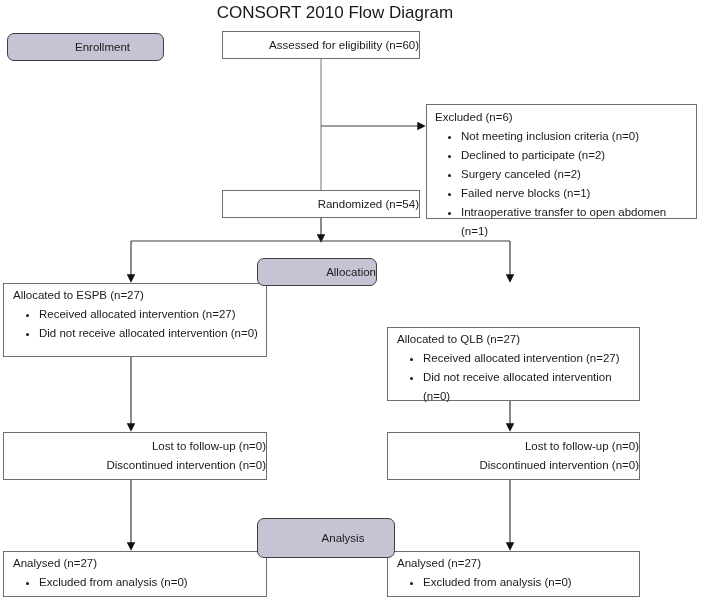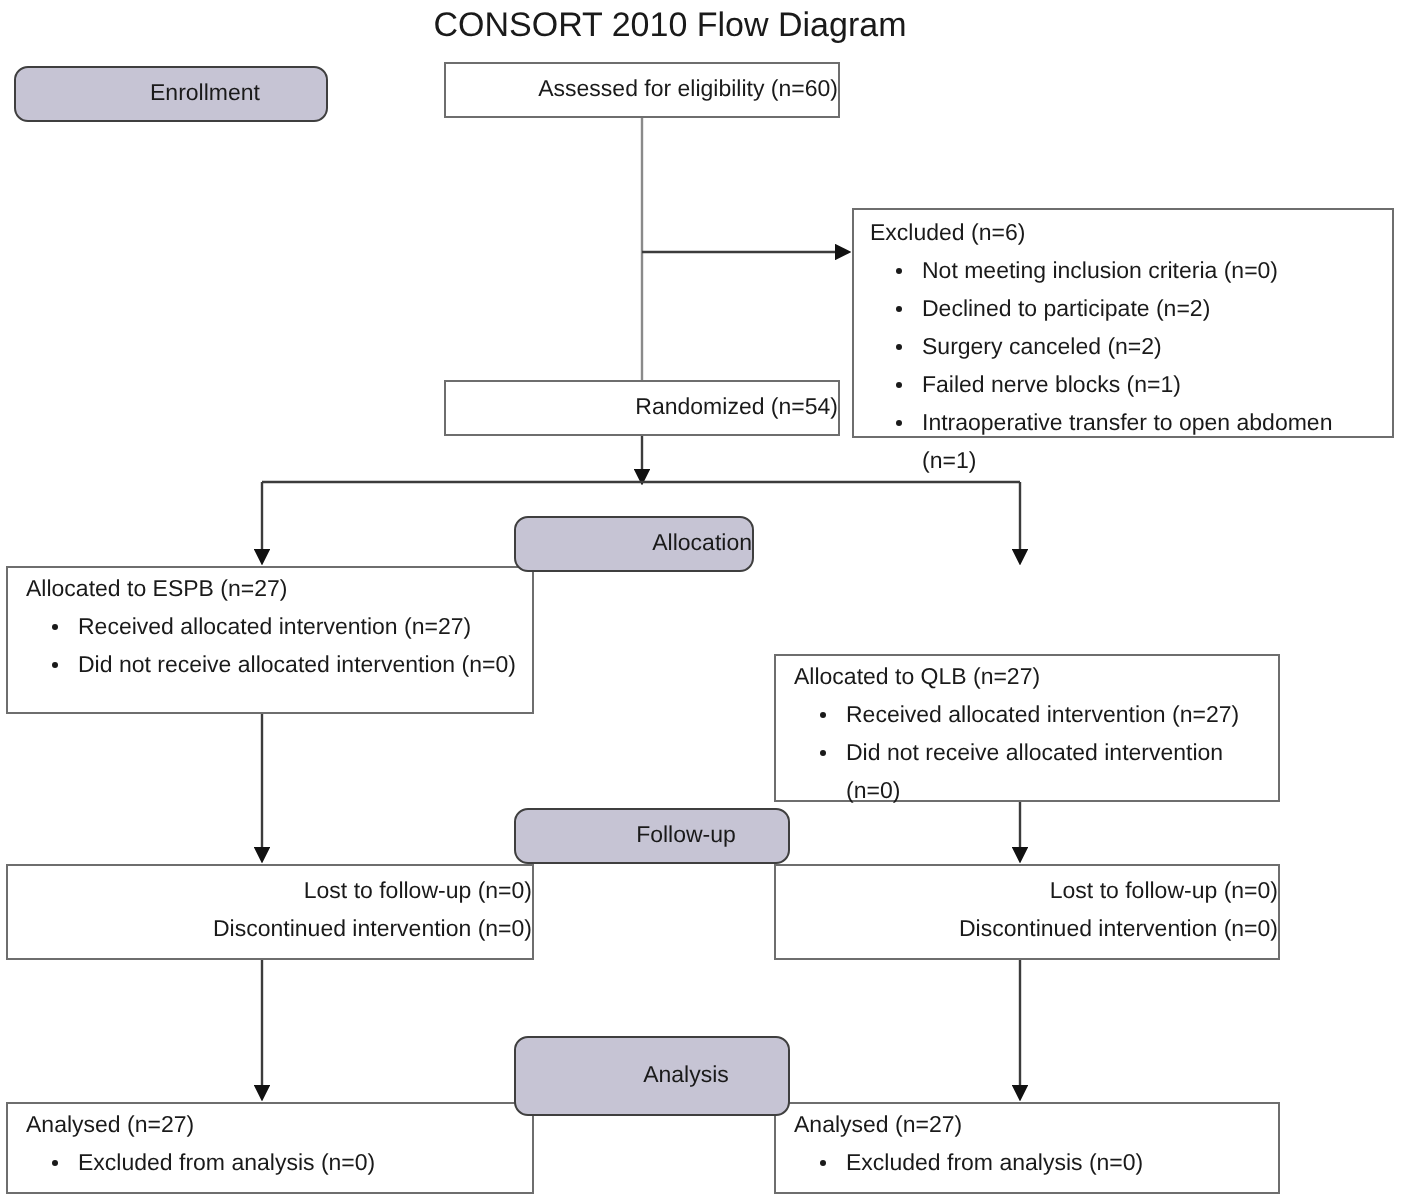--- a/index.html
+++ b/index.html
@@ -92,23 +92,20 @@
   </div>
 
   <div class="box pad" style="left:387px; top:283px; width:253px; height:74px;margin-top:44px;">
     <div>Allocated to QLB (n=27)</div>
     <ul class="bullets">
       <li>Received allocated intervention (n=27)</li>
       <li>Did not receive allocated intervention (n=0)</li>
     </ul>
   </div>
 
-  <div class="stage" style="left:257px; top:404px; width:138px; height:28px;">
-    <span>Follow-up</span>
-  </div>
 
   <div class="box centered" style="left:3px; top:432px; width:264px; height:48px;">
     <div>Lost to follow-up (n=0)</div>
     <div>Discontinued intervention (n=0)</div>
   </div>
 
   <div class="box centered" style="left:387px; top:432px; width:253px; height:48px;">
     <div>Lost to follow-up (n=0)</div>
     <div>Discontinued intervention (n=0)</div>
   </div>

